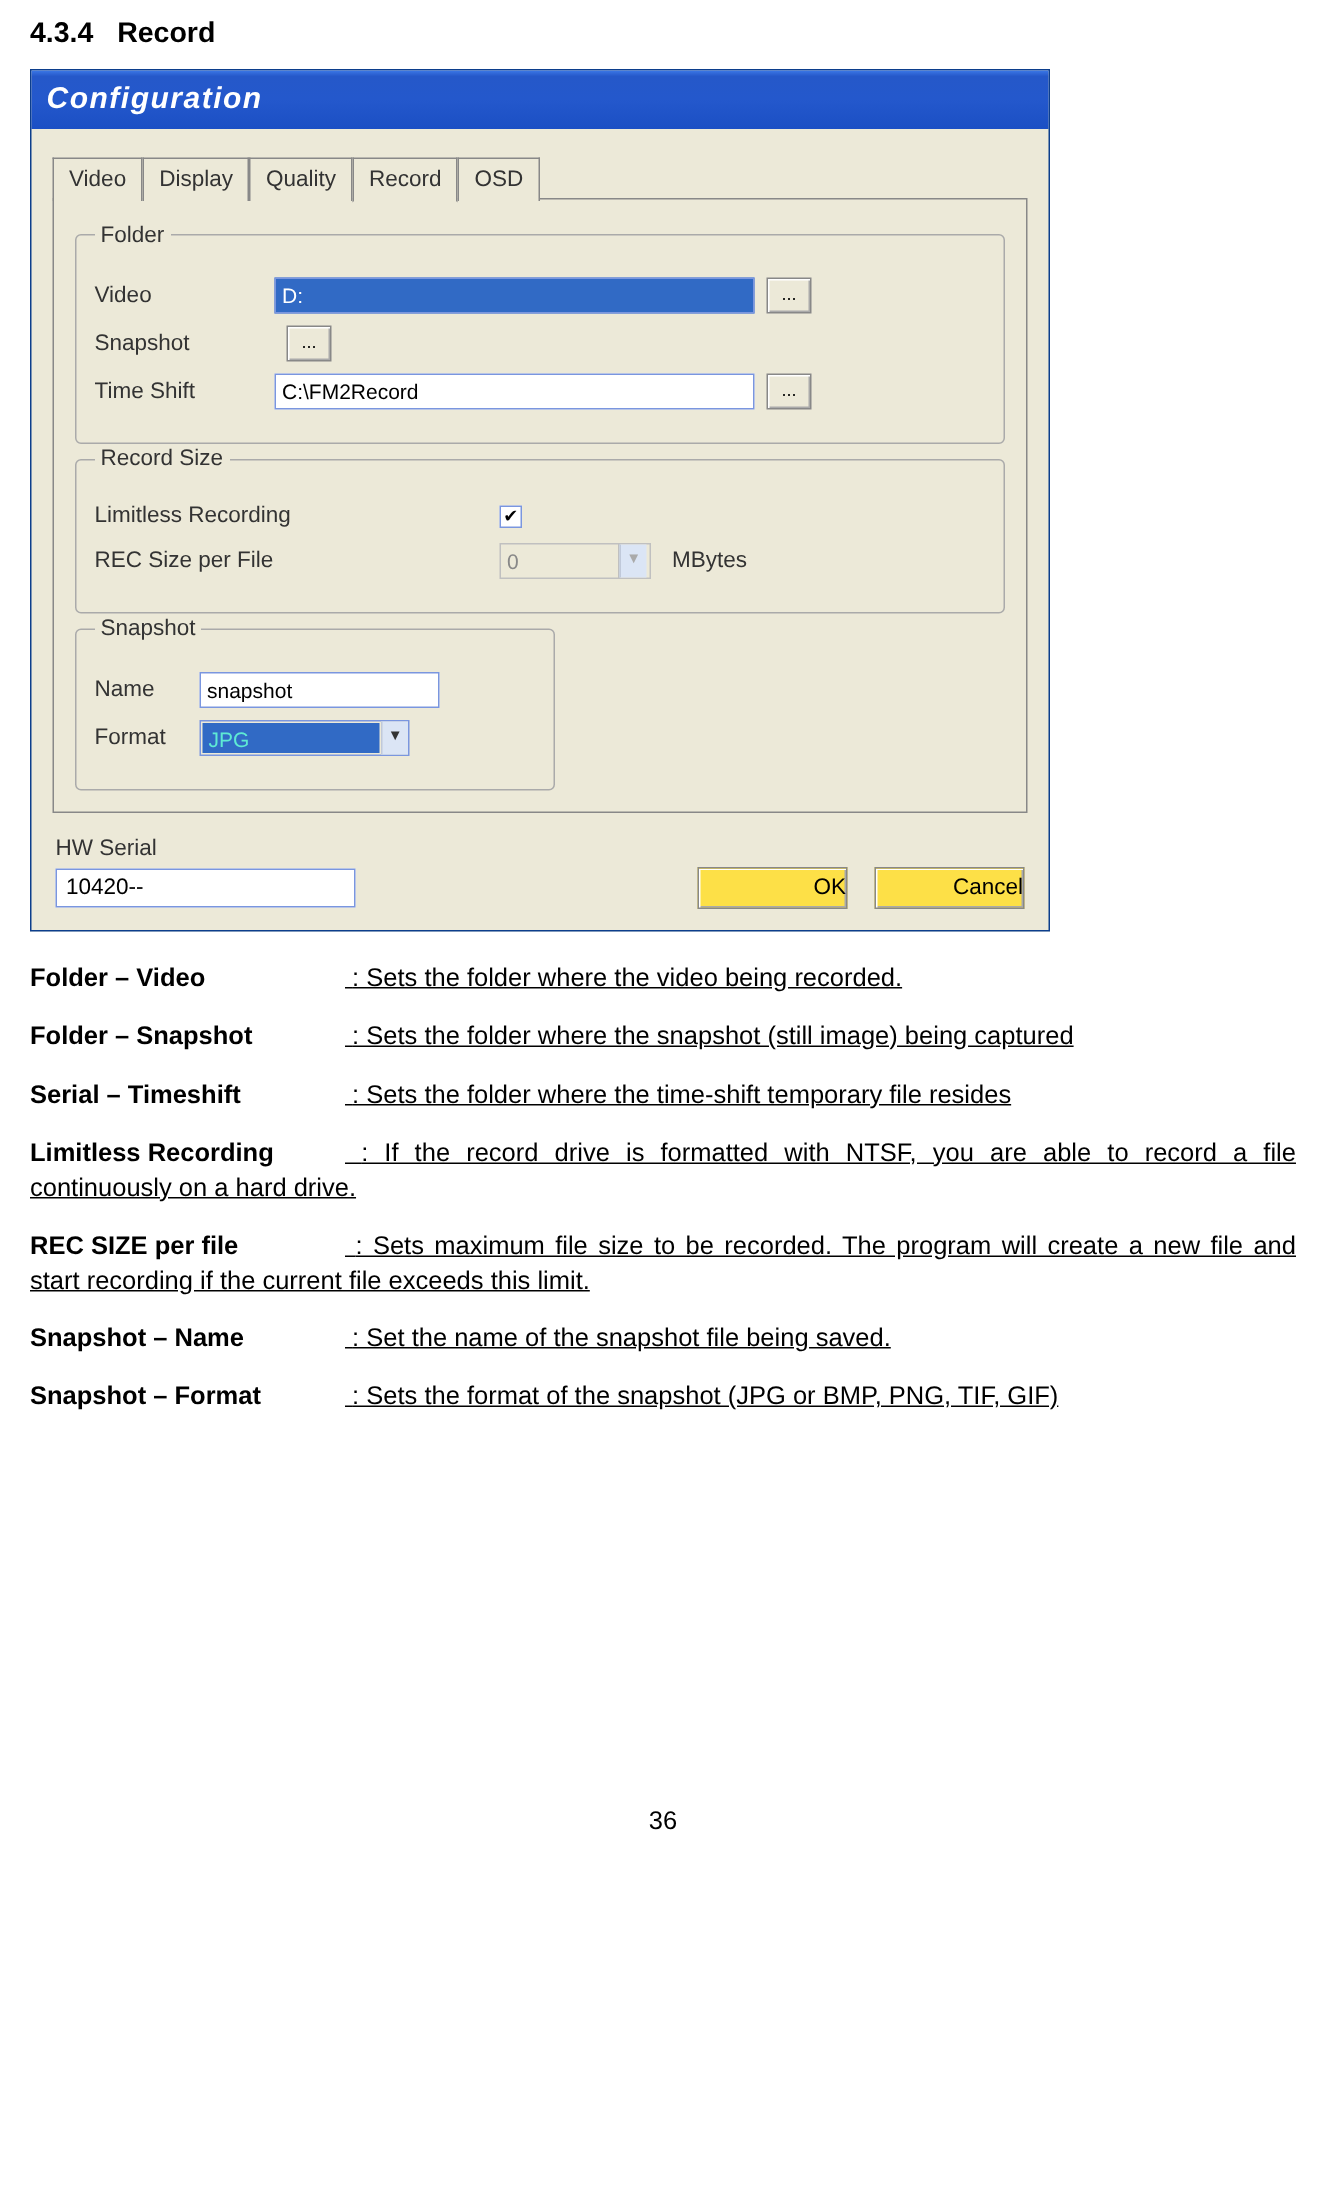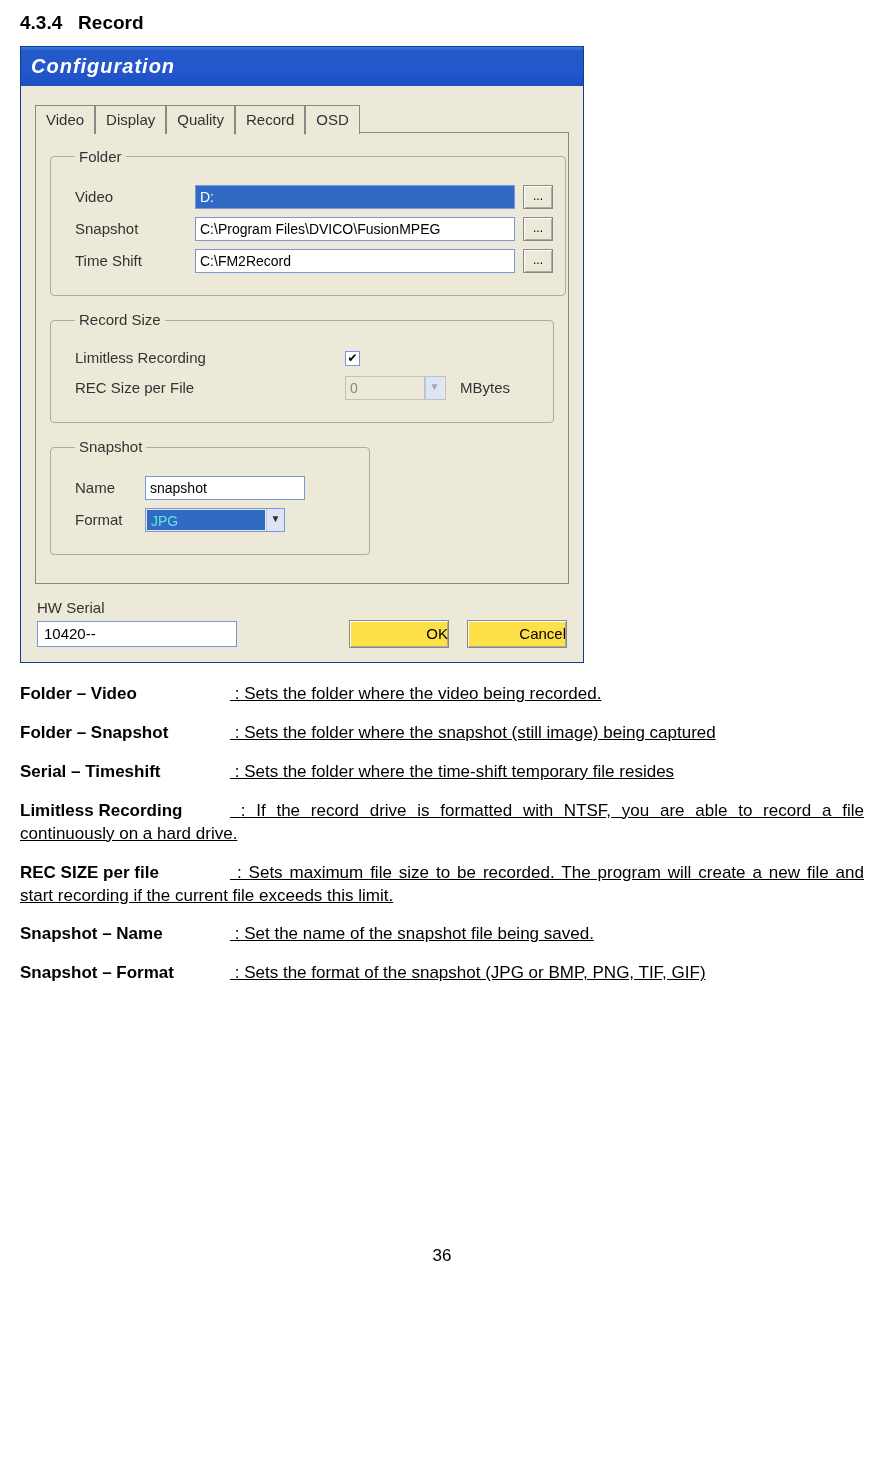--- a/index.html
+++ b/index.html
@@ -10,21 +10,21 @@
       font-size: 17px;
       line-height: 1.35;
       width: 884px;
     }
     .section-title {
       font-weight: bold;
       font-size: 19px;
       margin-bottom: 10px;
     }
     .window {
-      width: 564px;
+      width: 680px;
       border: 1px solid #0c3e8c;
       margin-bottom: 20px;
       background: #ece9d8;
     }
     .titlebar {
       background: linear-gradient(to bottom, #3b77e6 0%, #2558c9 10%, #2458cc 50%, #1b4fc4 100%);
       color: #fff;
       padding: 6px 10px;
       font-family: "Trebuchet MS", Tahoma, sans-serif;
       font-size: 20px;
@@ -55,22 +55,21 @@
     }
     .tab-panel {
       border: 1px solid #888;
       margin: 0 14px 14px 14px;
       padding: 14px;
       background: #ece9d8;
     }
     fieldset {
       border: 1px solid #aaa;
       border-radius: 4px;
-      margin-bottom: 14px;
-      padding: 10px 12px 14px 24px;
+      padding: 10px 12px 14px 12px;
     }
     legend {
       padding: 0 4px;
       font-size: 15px;
       color: #333;
     }
     .form-row {
       display: flex;
       align-items: center;
       margin: 8px 0;
@@ -227,21 +226,20 @@
 
     <fieldset>
       <legend>Folder</legend>
       <div class="form-row">
         <label>Video</label>
         <input class="text-input selected" style="width: 320px;" value="D:">
         <div class="browse-btn">...</div>
       </div>
       <div class="form-row">
         <label>Snapshot</label>
-        <input class="text-input" style="width: 320px;" value="C:\Program Files\DVICO\FusionMPEG">
         <div class="browse-btn">...</div>
       </div>
       <div class="form-row">
         <label>Time Shift</label>
         <input class="text-input" style="width: 320px;" value="C:\FM2Record">
         <div class="browse-btn">...</div>
       </div>
     </fieldset>
 
     <fieldset>

